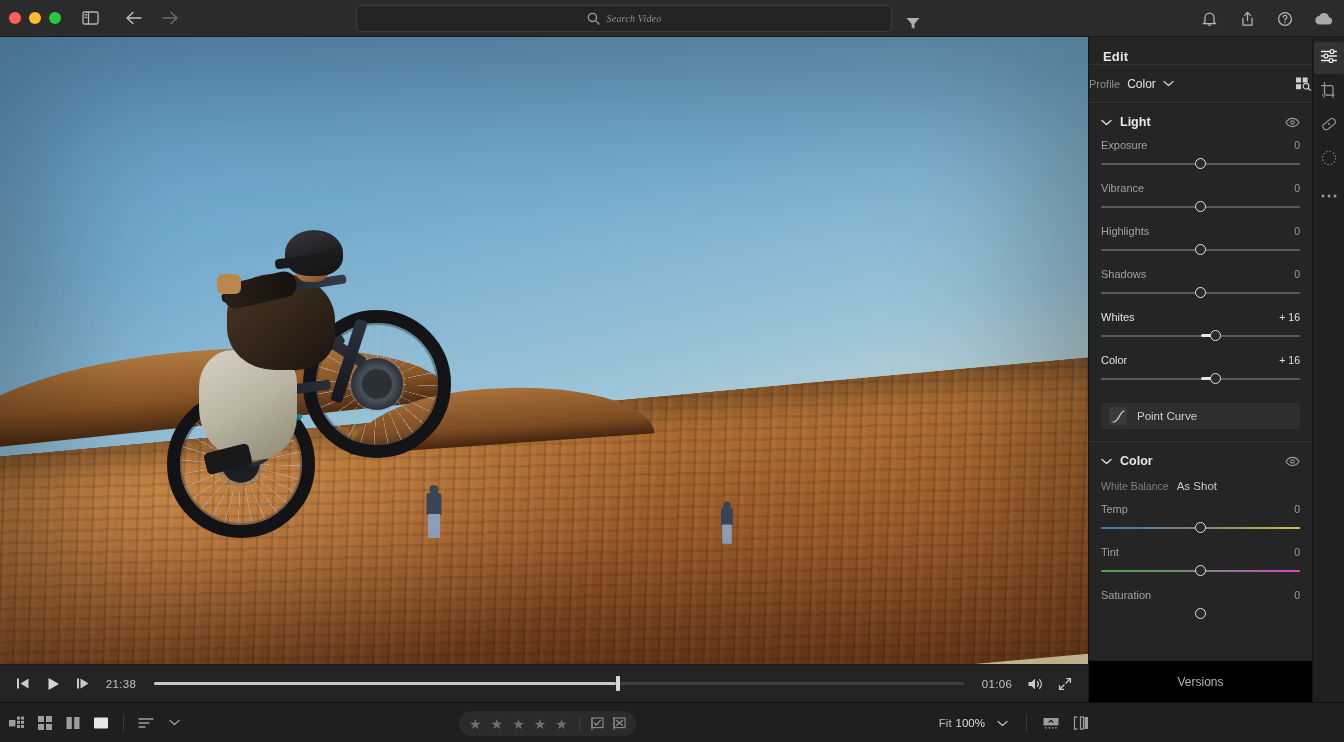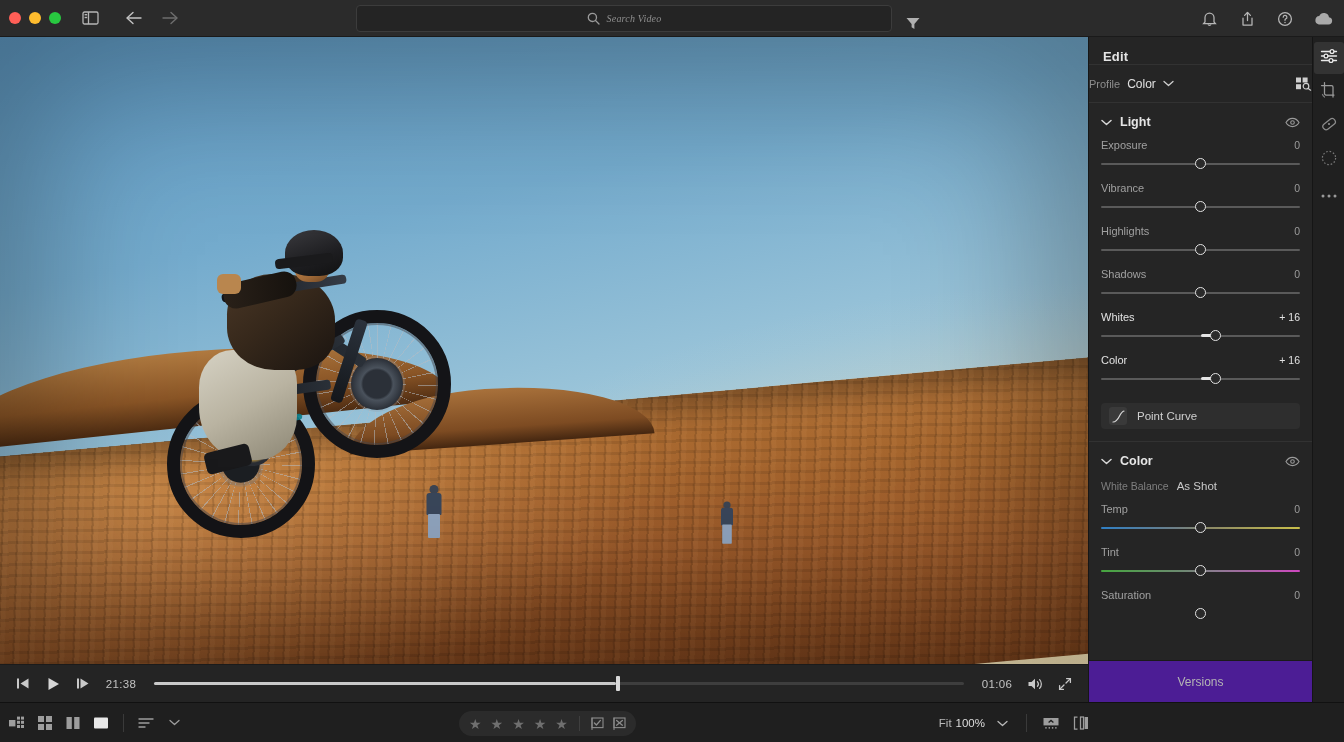--- a/index.html
+++ b/index.html
@@ -230,21 +230,21 @@
   .pointcurve {
     margin: 4px 12px 12px 12px; height:26px; background:#2e2e2e; border-radius:4px;
     display:flex; align-items:center; gap:10px; padding: 0 8px;
   }
   .pc-icon { width:18px; height:18px; background:#3a3a3a; border-radius:3px; display:flex; align-items:center; justify-content:center; color:#d0d0d0; }
   .pc-label { font-size:11.5px; color:#cfcfcf; }
   .wb-row { display:flex; align-items:baseline; gap:8px; padding: 2px 12px 11px 12px; }
   .wb-lbl { font-size:10.5px; color:#7f7f7f; }
   .wb-val { font-size:11.5px; color:#c9c9c9; }
   .versions {
-    position:absolute; left:0; right:0; bottom:0; height:42px; background:#4c1d95;
+    position:absolute; left:0; right:0; bottom:0; height:42px; background:#000000;
     border-top:1px solid #1a1a1a; display:flex; align-items:center; justify-content:center;
   }
   .versions span { font-size:12px; color:#b4b4b4; }
   .ep-scroll { flex:1; overflow:hidden; padding-bottom: 44px; }
 
   
   .rail {
     width: 32px; background:#202020; border-left:1px solid #151515;
     display:flex; flex-direction:column; align-items:center; padding-top:5px; gap:2px;
   }

